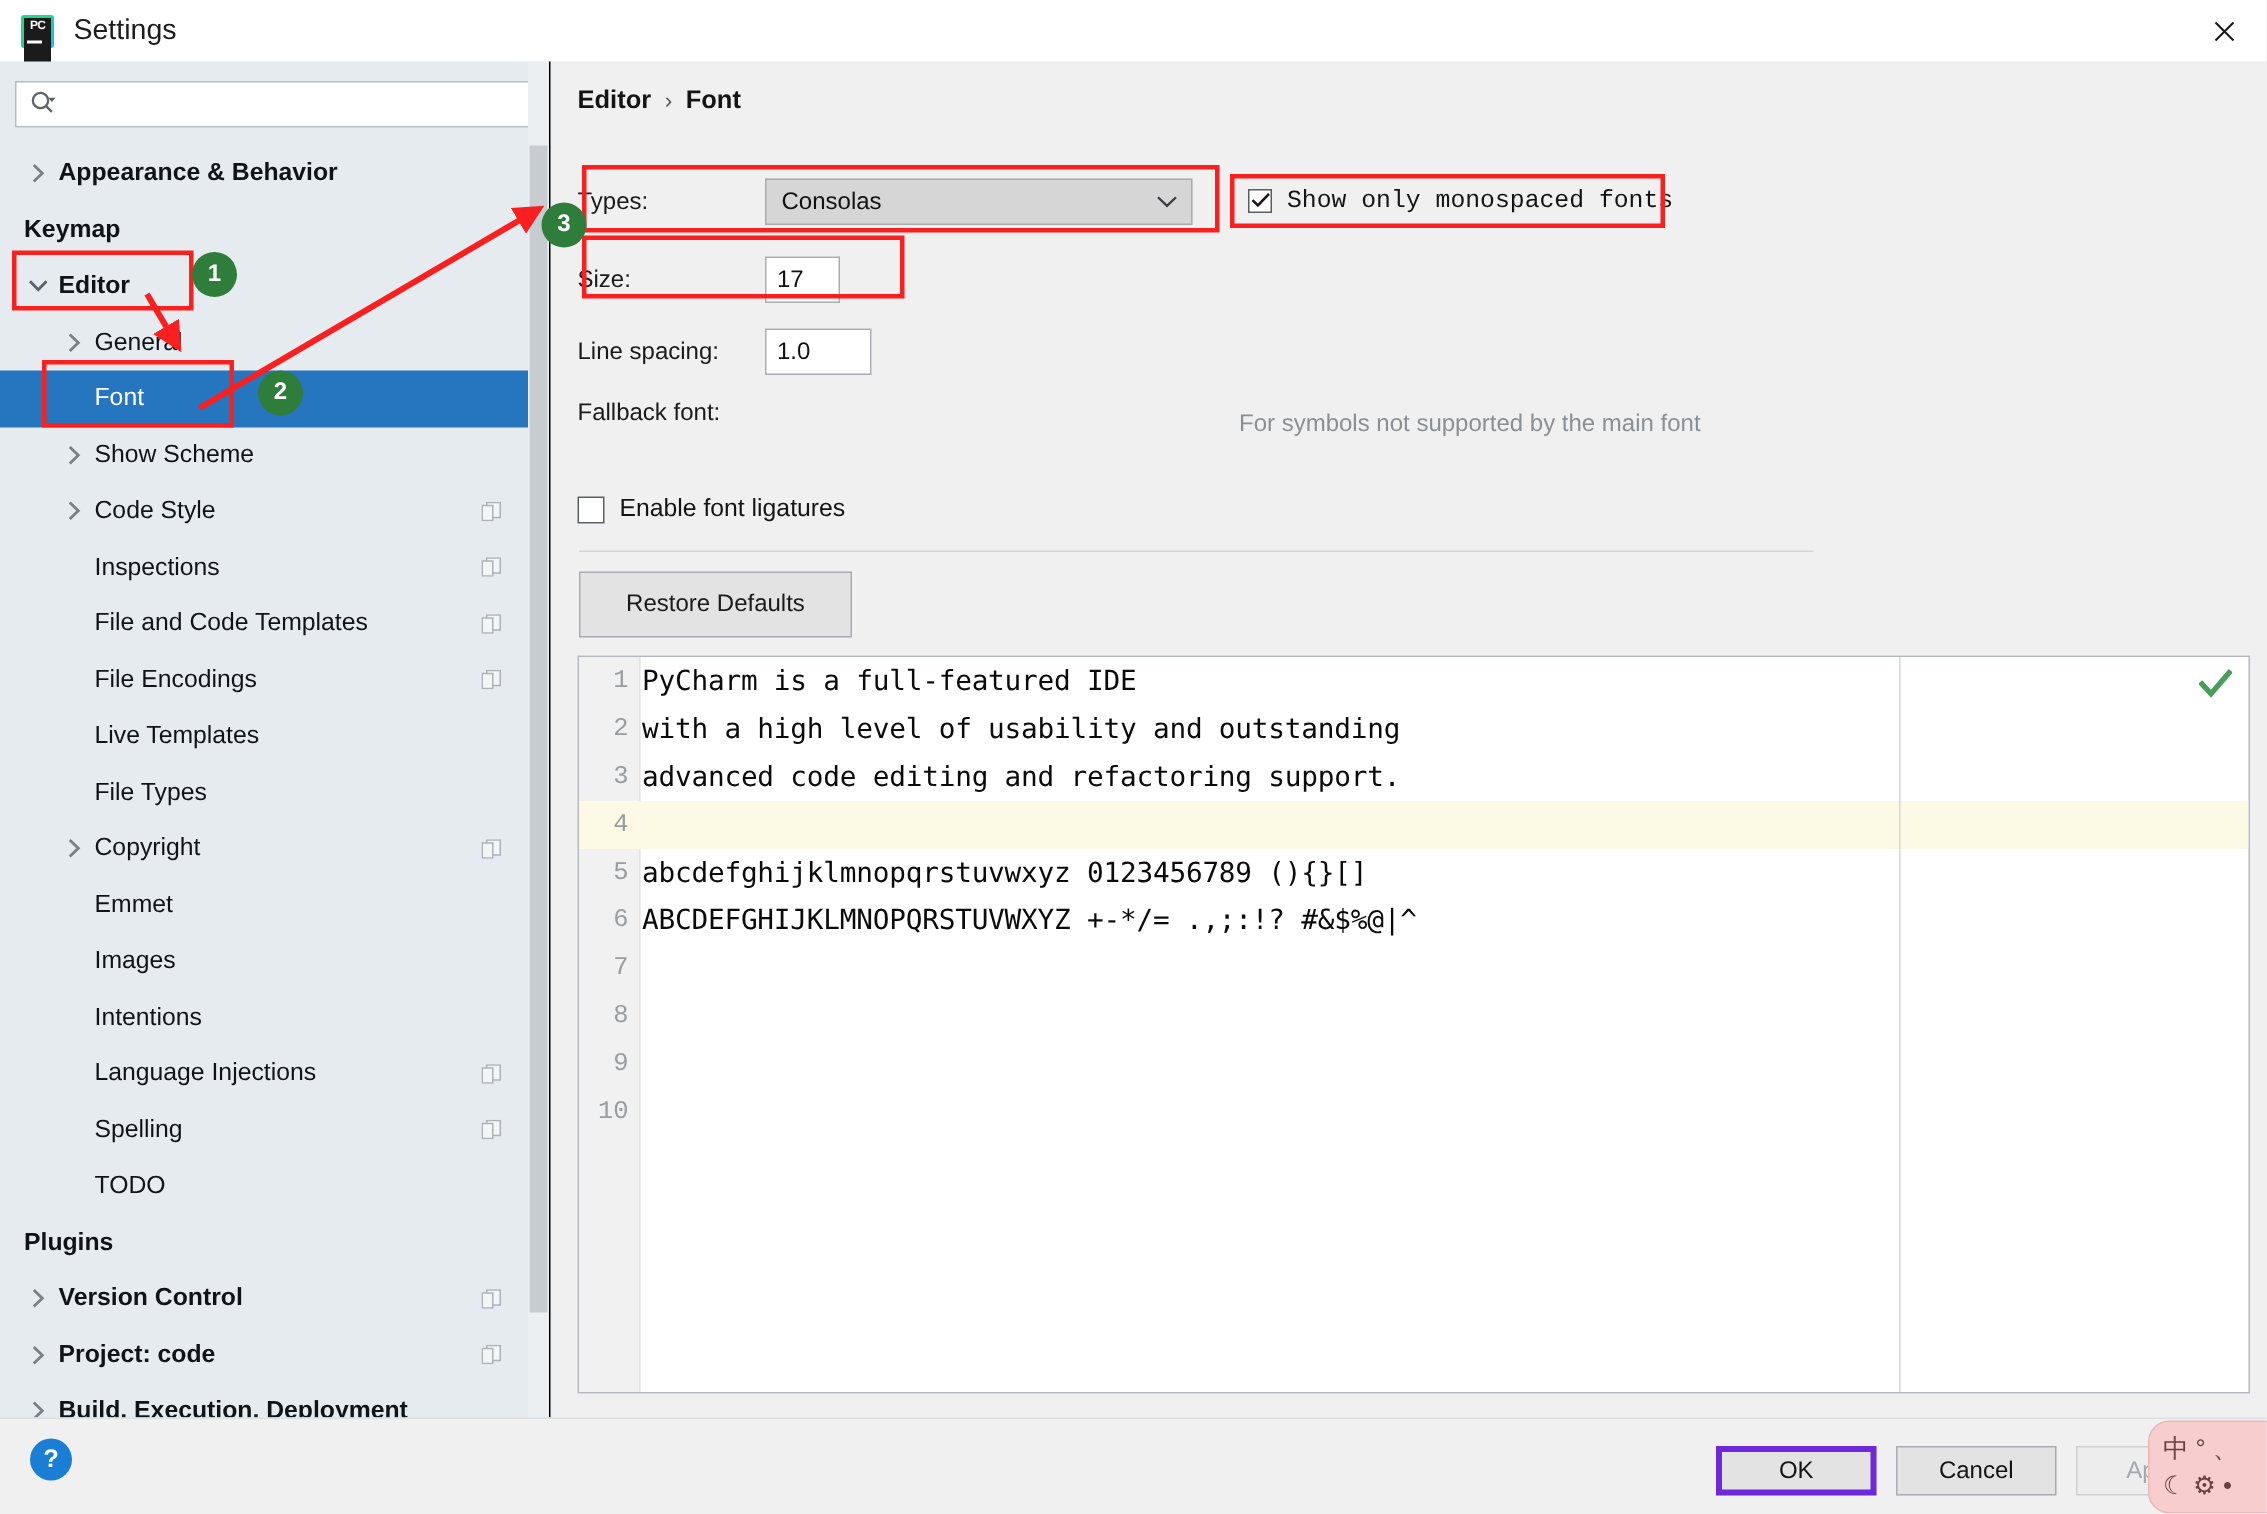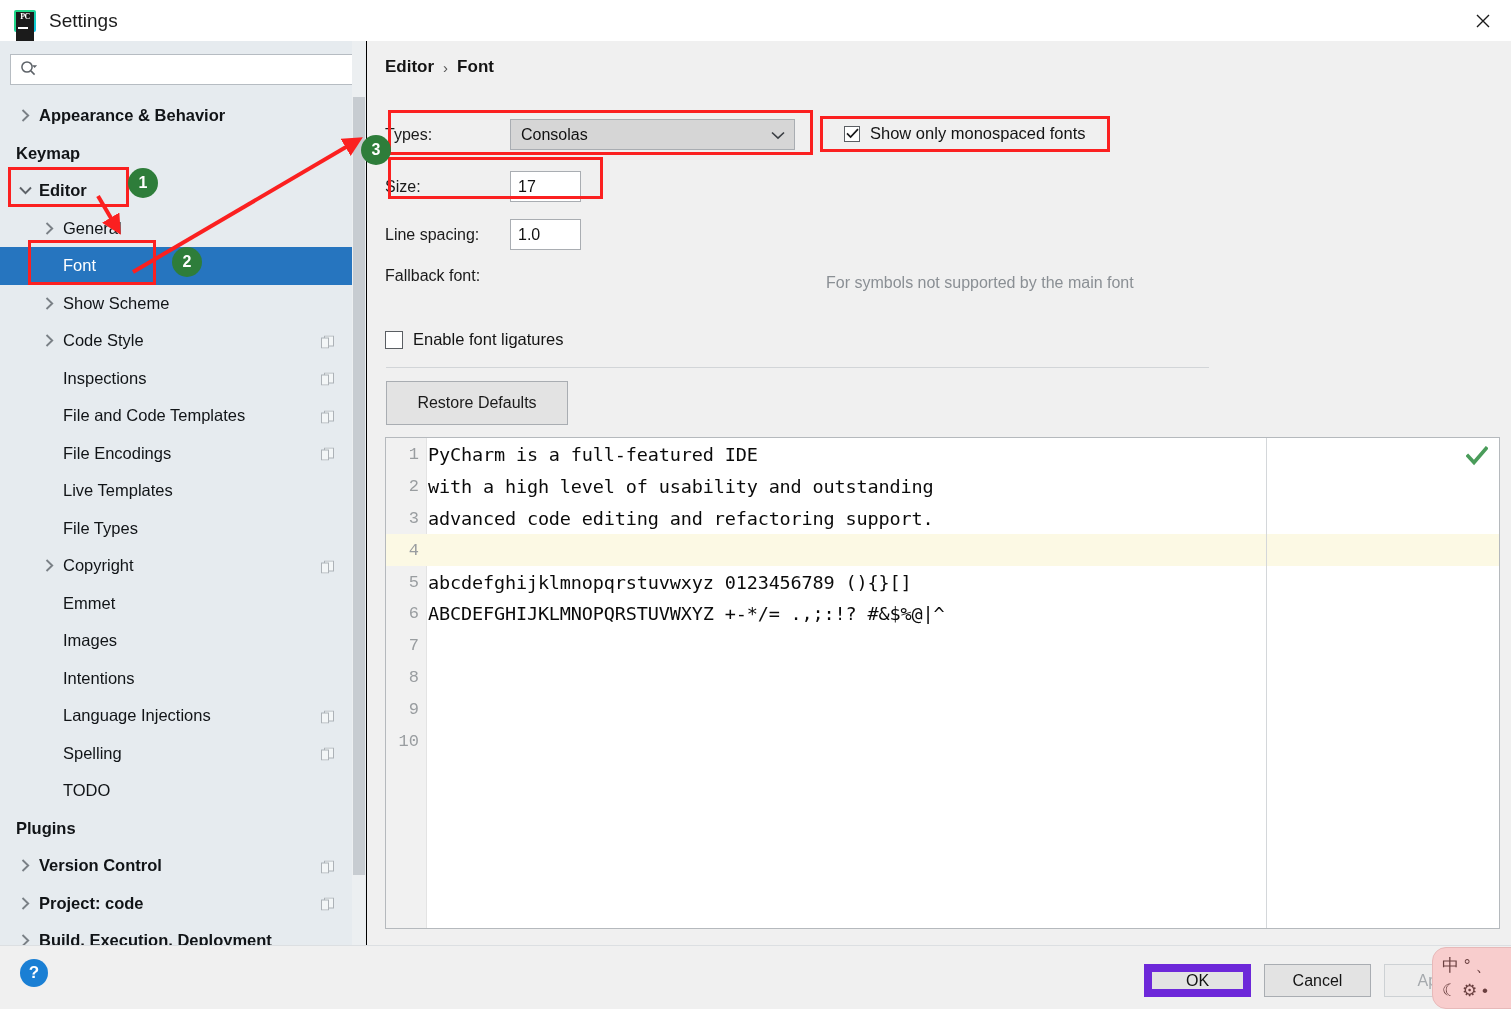--- a/index.html
+++ b/index.html
@@ -37,21 +37,20 @@
     flex: none;
   }
   #app-icon .inner {
     position: absolute;
     left: 2px; top: 2px;
     width: 18px; height: 30px;
     background: #1b1b1b;
     display: flex;
     align-items: flex-start;
     justify-content: center;
-    font-family: Liberation Serif, serif;
   }
   #app-icon .pc {
     color: #ffffff;
     font-size: 8px;
     font-weight: bold;
     line-height: 10px;
     letter-spacing: -0.5px;
   }
   #app-icon .bar {
     position: absolute;
@@ -369,21 +368,21 @@
     box-sizing: border-box;
     display: flex;
     align-items: center;
     justify-content: center;
     font-size: 16px;
     color: #141414;
     cursor: default;
   }
   #ok-button {
     left: 1144px; width: 107px;
-    border: 8px solid #6d28d9;
+    border: 4px solid #6d28d9;
   }
   #cancel-button { left: 1264px; width: 107px; }
   #apply-button {
     left: 1384px; width: 107px;
     color: #a5a9ad;
     background: #ededed;
     border-color: #cdd1d4;
   }
 
   
@@ -636,34 +635,34 @@
       <span>
         <svg width="14" height="9" viewBox="0 0 14 9">
             <path d="M1 1.5 L7 7.2 L13 1.5" fill="none" stroke="#3b3f44" stroke-width="1.6"></path>
           </svg>
       </span>
     </div>
   </div>
 
   <div class="form-row" style="top:130px;">
     <div class="form-label" style="width:125px;">Size:</div>
-    <div class="textinput" style="width:71px;height:31px;">17</div>
+    <div class="textinput" style="width:50px;height:31px;">17</div>
   </div>
 
   <div class="form-row" style="top:178px;">
     <div class="form-label" style="width:125px;">Line spacing:</div>
     <div class="textinput" style="width:71px;height:31px;">1.0</div>
   </div>
 
   <div class="form-row" style="top:226px;">
     <div class="form-label" style="width:125px;">Fallback font:</div>
   </div>
   <div class="hint" style="left:458px; top:233px;">For symbols not supported by the main font</div>
 
-  <div class="checkline" style="left:476px; top:83px;">
+  <div class="checkline" style="left:464px; top:83px;font-family:Liberation Mono, monospace;">
     <span class="cbox">
       <svg width="13" height="11" viewBox="0 0 13 11">
           <path d="M1 5.4 L4.6 9 L12 1.2" fill="none" stroke="#18181a" stroke-width="1.7"></path>
         </svg>
     </span>
     <span class="cbox-label">Show only monospaced fonts</span>
   </div>
 
   <div class="checkline" style="left:17px; top:289px;">
     <span class="cbox" style="width:18px;height:18px;"></span>

